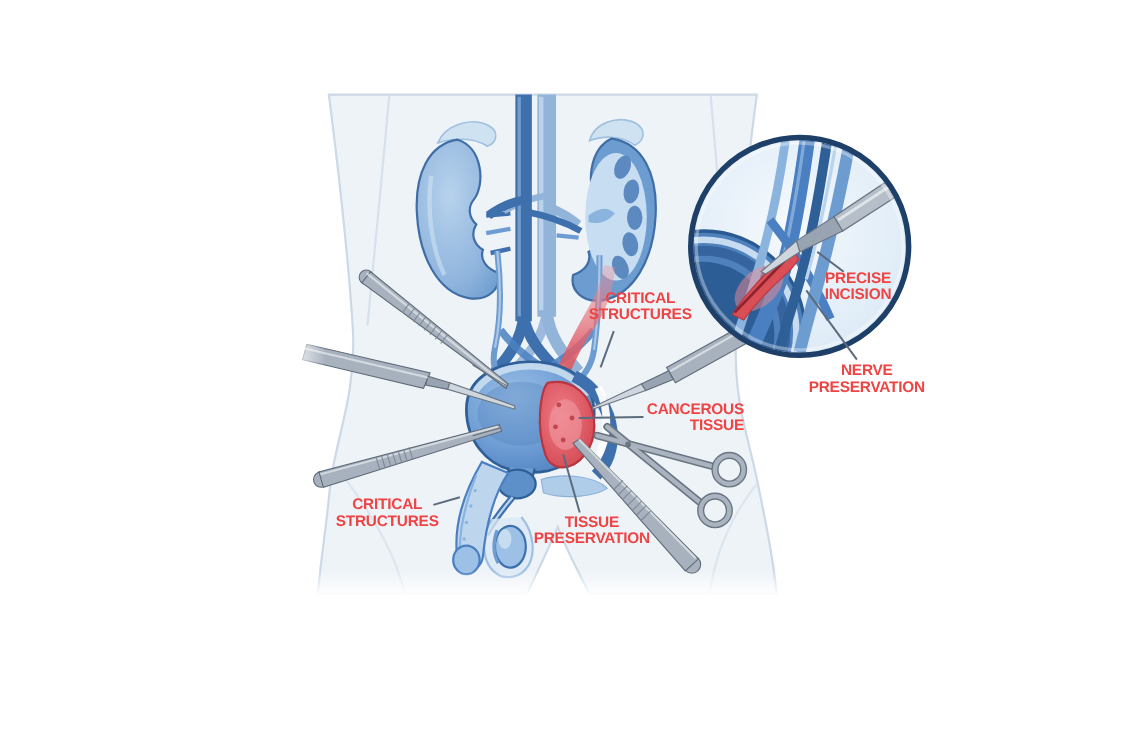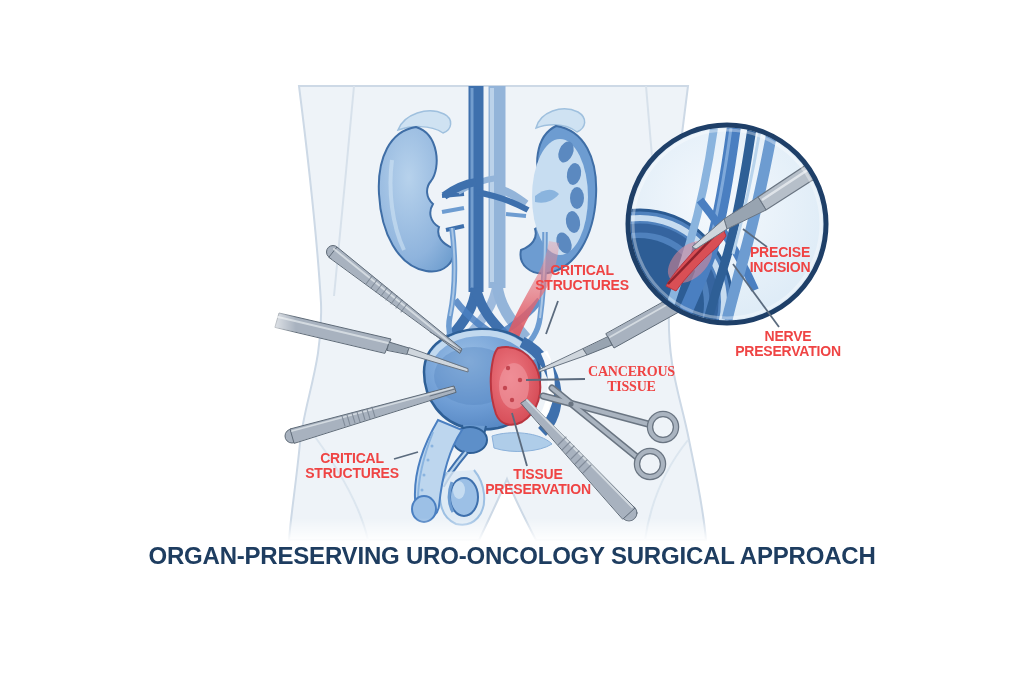--- a/index.html
+++ b/index.html
@@ -1,21 +1,21 @@
 <!DOCTYPE html>
 <html><head>
 <meta charset="utf-8">
 <style>
   html,body{margin:0;padding:0;background:#fff;}
   #stage{position:relative;width:1024px;height:683px;background:#ffffff;overflow:hidden;
          font-family:"Liberation Sans",sans-serif;}
   #art{position:absolute;left:0;top:0;}
   .lbl{position:absolute;font-weight:bold;font-size:14px;line-height:1.08;
        color:#ef4444;letter-spacing:-0.2px;white-space:pre-line;text-align:center;}
-  .lbl.left{text-align:center;font-family:Liberation Serif, serif;}
+  .lbl.left{text-align:right;}
   .ctr{transform:translateX(-50%);}
   #title{position:absolute;left:0;right:0;top:542px;text-align:center;
          font-weight:bold;font-size:24px;color:#1e3d60;letter-spacing:-0.2px;}
 </style>
 </head>
 <body>
 
 <div id="stage">
 
 <svg id="art" width="1024" height="683" viewBox="0 0 1024 683">
@@ -289,15 +289,14 @@
 TISSUE</div>
 <div class="lbl ctr" style="left:352px;top:451px">CRITICAL
 STRUCTURES</div>
 <div class="lbl ctr" style="left:538px;top:467px">TISSUE
 PRESERVATION</div>
 <div class="lbl ctr" style="left:780px;top:245px">PRECISE
 INCISION</div>
 <div class="lbl ctr" style="left:788px;top:329px">NERVE
 PRESERVATION</div>
 
-<div id="title">ORGAN-PRESERVING URO-ONCOLOGY SURGICAL APPROACH</div>
 
 </div>
 
 </body></html>

